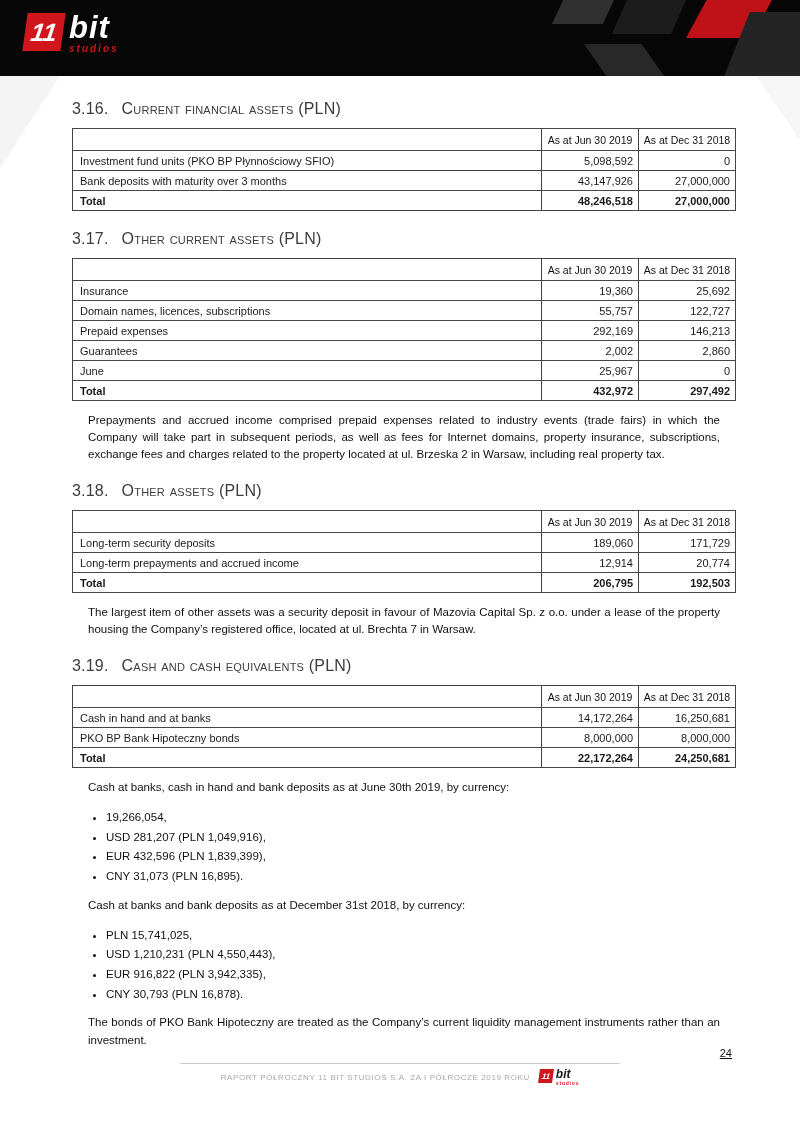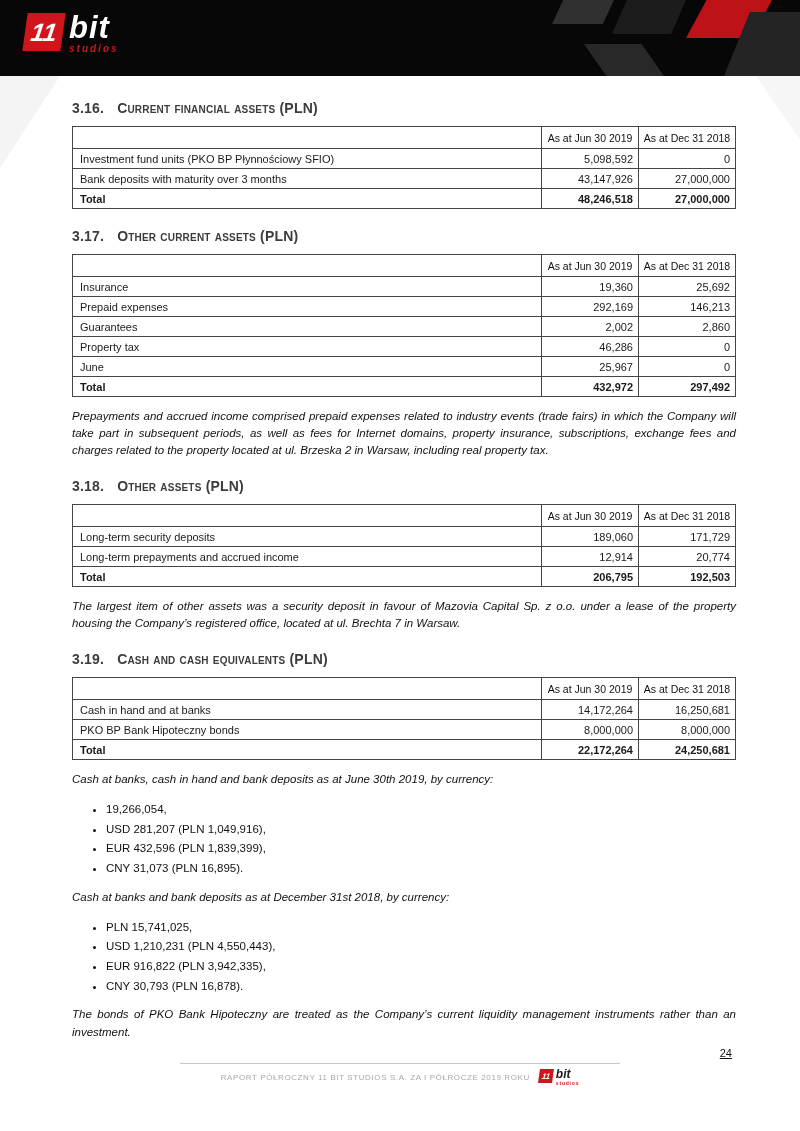--- a/index.html
+++ b/index.html
@@ -23,34 +23,34 @@
   .d1 { left:552px; top:0; width:62px; height:24px; background:#303030; clip-path:polygon(18% 0,100% 0,82% 100%,0 100%); }
   .d2 { left:612px; top:0; width:74px; height:34px; background:#1c1c1c; clip-path:polygon(20% 0,100% 0,80% 100%,0 100%); }
   .d3 { left:686px; top:0; width:86px; height:38px; background:#bf1118; clip-path:polygon(24% 0,100% 0,76% 100%,0 100%); }
   .d4 { left:724px; top:12px; width:76px; height:64px; background:#242424; clip-path:polygon(34% 0,100% 0,100% 100%,0 100%); }
   .d5 { left:584px; top:44px; width:80px; height:32px; background:#282828; clip-path:polygon(0 0,72% 0,100% 100%,28% 100%); }
   .bg-wedge-left  { position:absolute; left:0; top:76px; width:60px; height:92px; background:#f4f4f4; clip-path:polygon(0 0,100% 0,0 100%); }
   .bg-wedge-right { position:absolute; right:0; top:76px; width:44px; height:64px; background:#f6f6f6; clip-path:polygon(0 0,100% 0,100% 100%); }
 
   
   .content { position:relative; padding:22px 64px 0 72px; }
-  h2.sec-heading { font-size:14px; font-weight:bold; color:#3c3c3c; margin:19px 0 10px; letter-spacing:0.2px; }
+  h2.sec-heading { font-size:16px; font-weight:normal; color:#3c3c3c; margin:19px 0 10px; letter-spacing:0.2px; }
   h2.sec-heading:first-child { margin-top:2px; }
   .sec-num { margin-right:13px; }
   .sec-title { font-variant:small-caps; }
 
   table.fin-table { width:100%; border-collapse:collapse; table-layout:fixed; }
   .fin-table th, .fin-table td { border:1px solid #454545; vertical-align:middle; }
   .fin-table th { font-weight:normal; font-size:10.5px; text-align:center; padding:4px 3px; height:22px; color:#111; }
   .fin-table th.num-col { width:97px; }
   .fin-table td { font-size:11px; padding:3px 7px; height:20px; }
   .fin-table td.num { text-align:right; padding-right:5px; }
   .fin-table tr.total td { font-weight:bold; }
 
-  p.body-text { font-size:11.5px; line-height:1.48; text-align:justify; color:#111; margin:11px 0 13px;font-style:italic; }
+  p.body-text { font-size:11.5px; line-height:1.48; text-align:justify; color:#111; margin:11px 16px 13px; }
   ul.bullets { margin:9px 0 12px 12px; padding-left:22px; }
   ul.bullets li { font-size:11.5px; line-height:1.45; margin-bottom:3px; color:#111; }
 
   
   .page-number { position:absolute; top:1047px; right:68px; font-size:11px; color:#111;text-decoration:underline; }
   .footer-rule { position:absolute; top:1063px; left:180px; width:440px; border-top:1px solid #c9c9c9; }
   .footer-row { position:absolute; top:1069px; left:0; width:100%; display:flex; justify-content:center; align-items:center; gap:9px; }
   .footer-text { font-size:8px; color:#a8a8a8; letter-spacing:0.6px; }
   .footer-logo { display:flex; gap:3px; align-items:flex-start; }
   .f-box { width:14px; height:14px; background:#d0151d; color:#fff; font-size:8px; font-weight:bold; font-style:italic;
@@ -126,33 +126,33 @@
           <th class="num-col">As at Dec 31 2018</th>
         </tr>
       </thead>
       <tbody>
         <tr>
           <td>Insurance</td>
           <td class="num">19,360</td>
           <td class="num">25,692</td>
         </tr>
         <tr>
+          <td>Domain names, licences, subscriptions</td>
+          <td class="num">55,757</td>
+          <td class="num">122,727</td>
+        </tr>
+        <tr>
           <td>Prepaid expenses</td>
           <td class="num">292,169</td>
           <td class="num">146,213</td>
         </tr>
         <tr>
           <td>Guarantees</td>
           <td class="num">2,002</td>
           <td class="num">2,860</td>
-        </tr>
-        <tr>
-          <td>Property tax</td>
-          <td class="num">46,286</td>
-          <td class="num">0</td>
         </tr>
         <tr>
           <td>June</td>
           <td class="num">25,967</td>
           <td class="num">0</td>
         </tr>
         <tr class="total">
           <td>Total</td>
           <td class="num">432,972</td>
           <td class="num">297,492</td>

